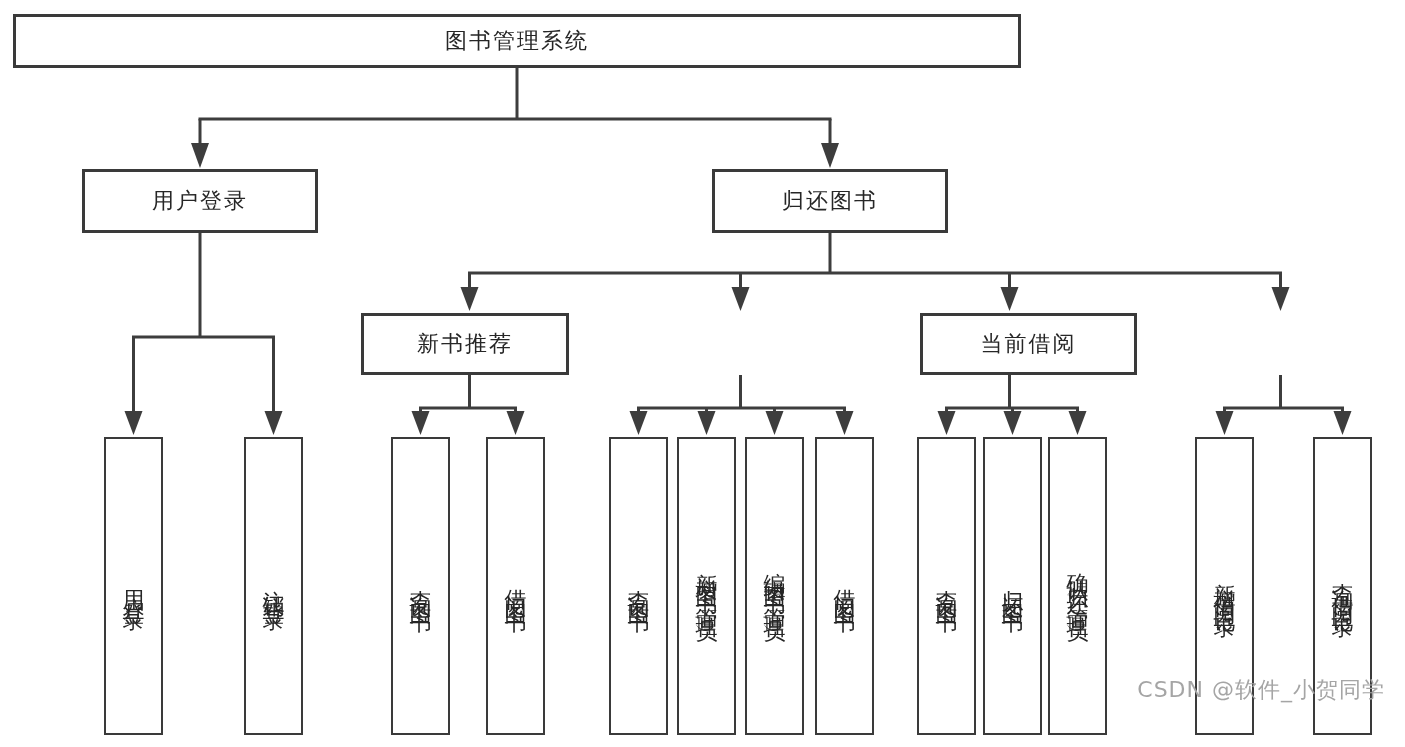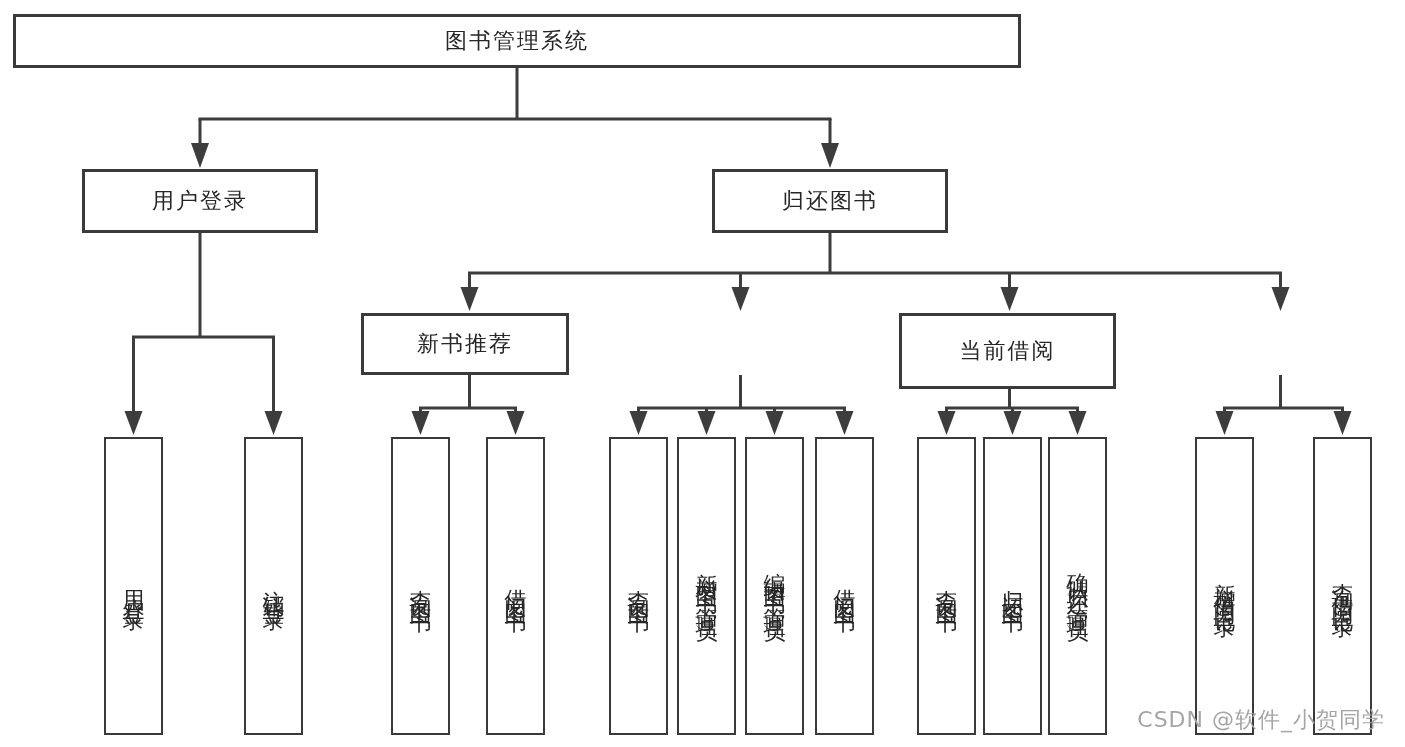--- a/index.html
+++ b/index.html
@@ -60,21 +60,21 @@
     writing-mode: vertical-rl;
     text-orientation: mixed;
     font-size: 22px;
     letter-spacing: 7px;
     line-height: 1;
     color: var(--text, #262626);
     white-space: nowrap;
   }
   #watermark {
     position: absolute;
-    top: 705px;
+    top: 675px;
     right: 20px;
     font-size: 22px;
     letter-spacing: 1px;
     color: var(--watermark, #a5a5a5);
     z-index: 5;
     white-space: nowrap;
   }
 </style>
 </head>
 <body>
@@ -164,21 +164,21 @@
   <div class="hbox" style="left:82px; top:169px; width:236px; height:64px">
     <span>用户登录</span>
   </div>
   <div class="hbox" style="left:712px; top:169px; width:236px; height:64px">
     <span>归还图书</span>
   </div>
 
   <div class="hbox" style="left:361px; top:313px; width:208px; height:62px">
     <span>新书推荐</span>
   </div>
-  <div class="hbox" style="left:899px; top:313px; width:217px; height:76px">
+  <div class="hbox" style="left:920px; top:313px; width:217px; height:62px">
     <span>当前借阅</span>
   </div>
 
   <div class="vbox" style="left:104px">
     <span>用户登录</span>
   </div>
   <div class="vbox" style="left:244px">
     <span>注销登录</span>
   </div>
 

